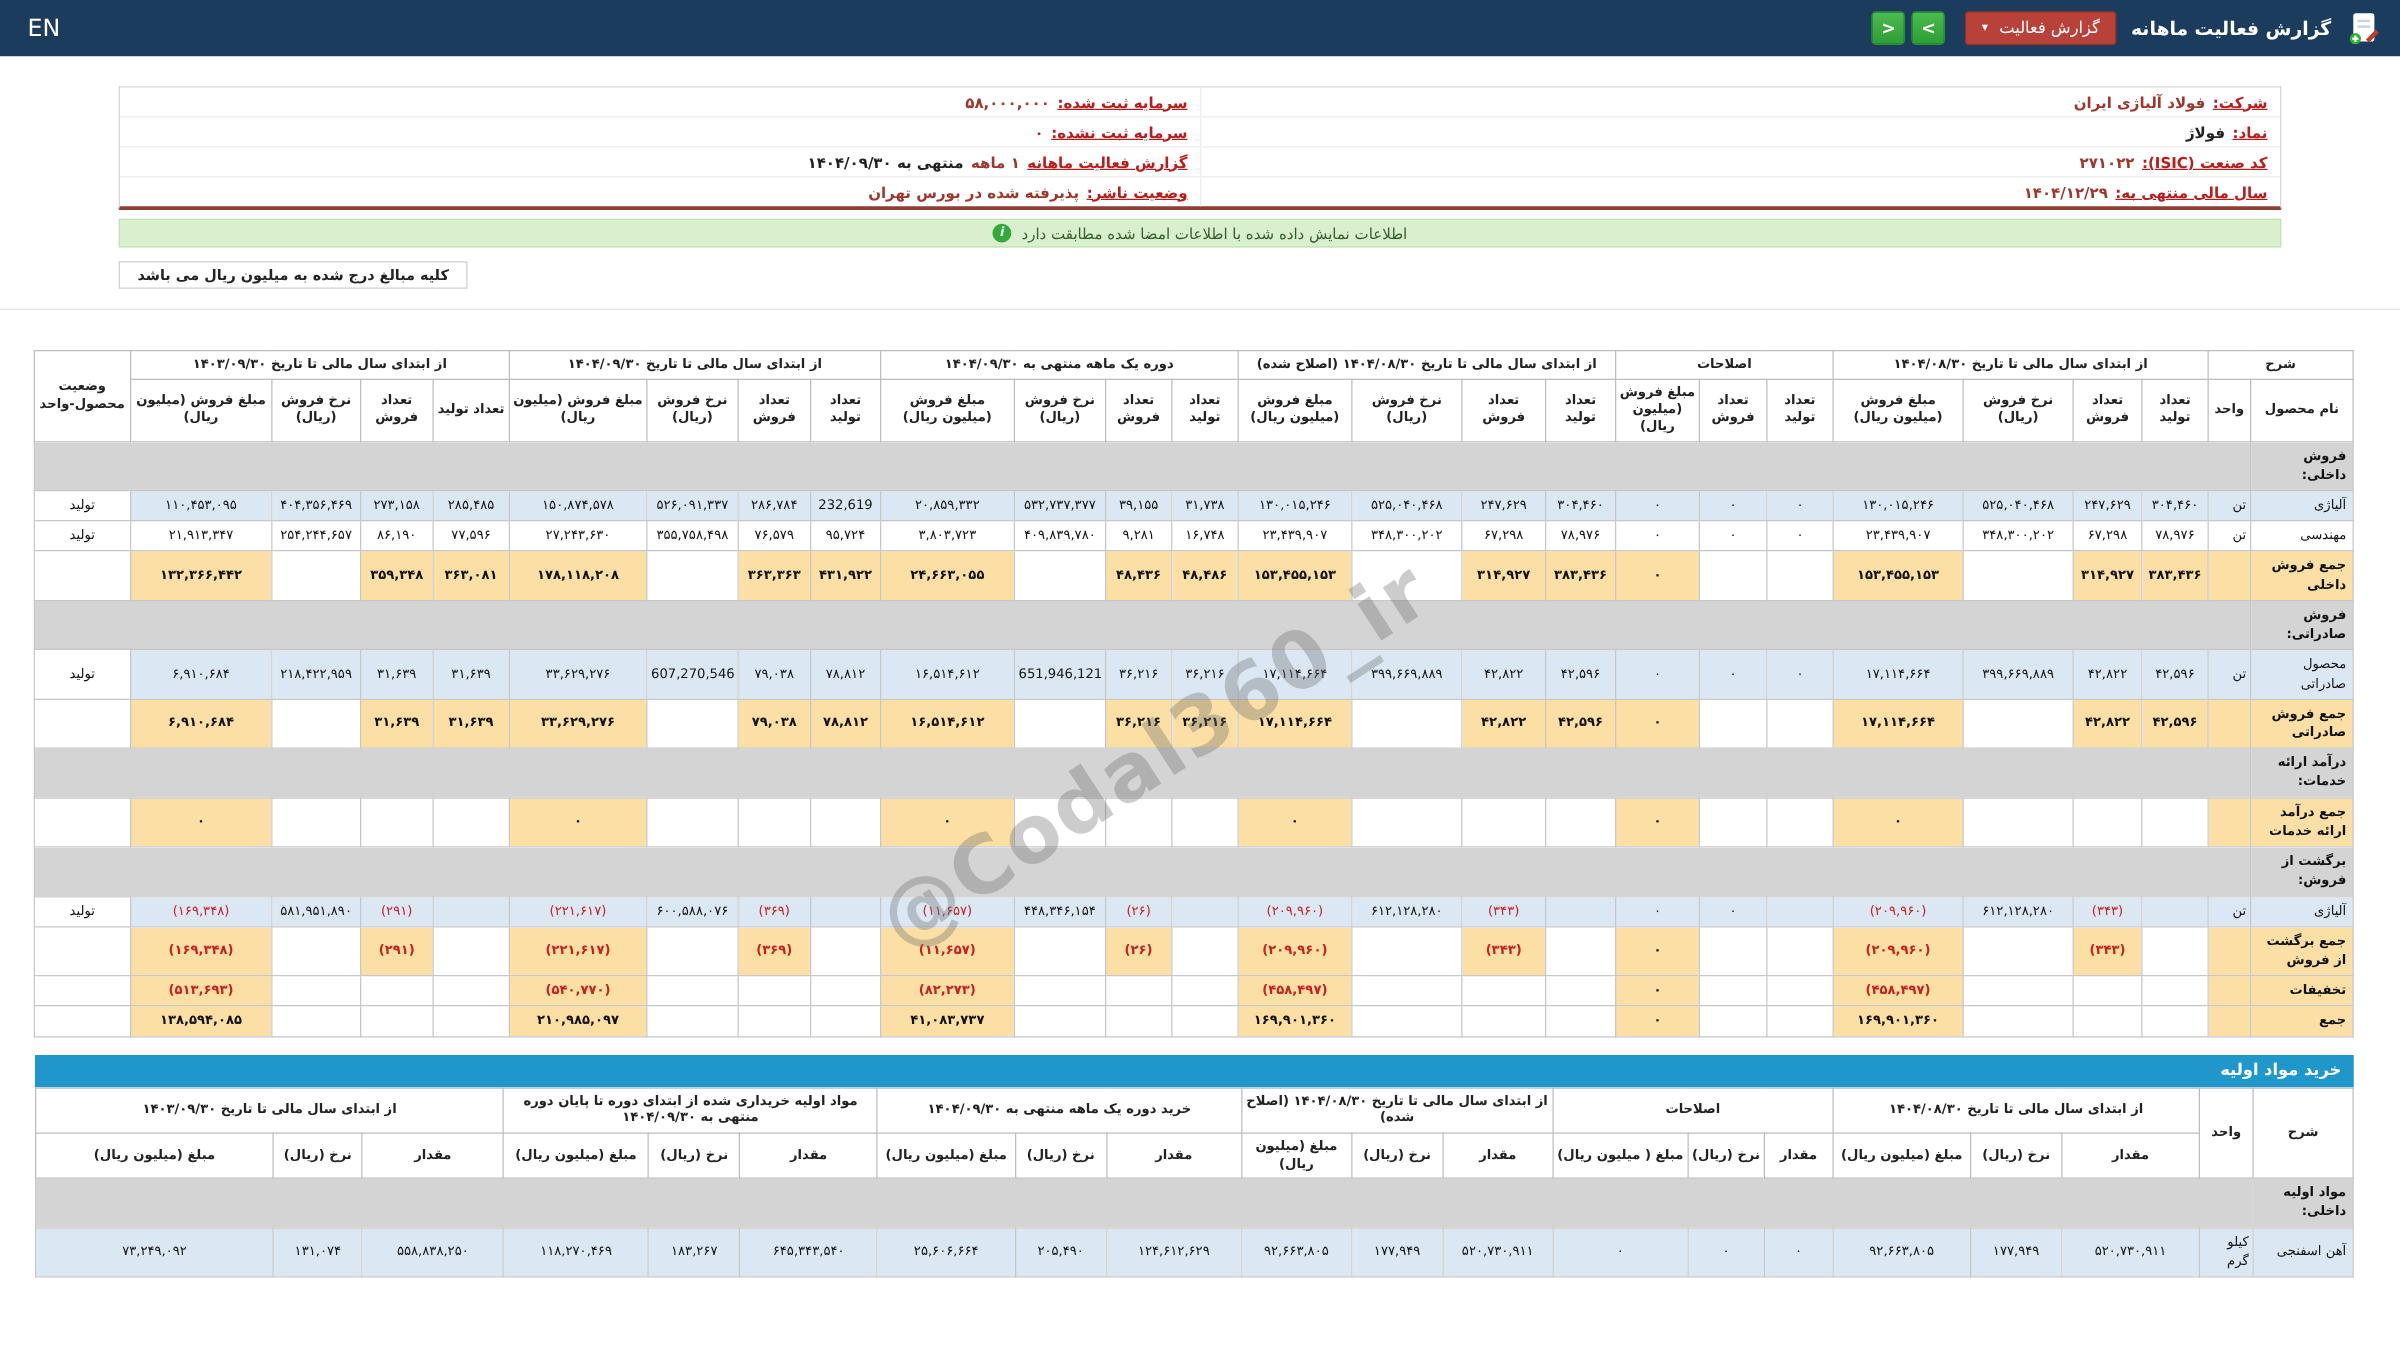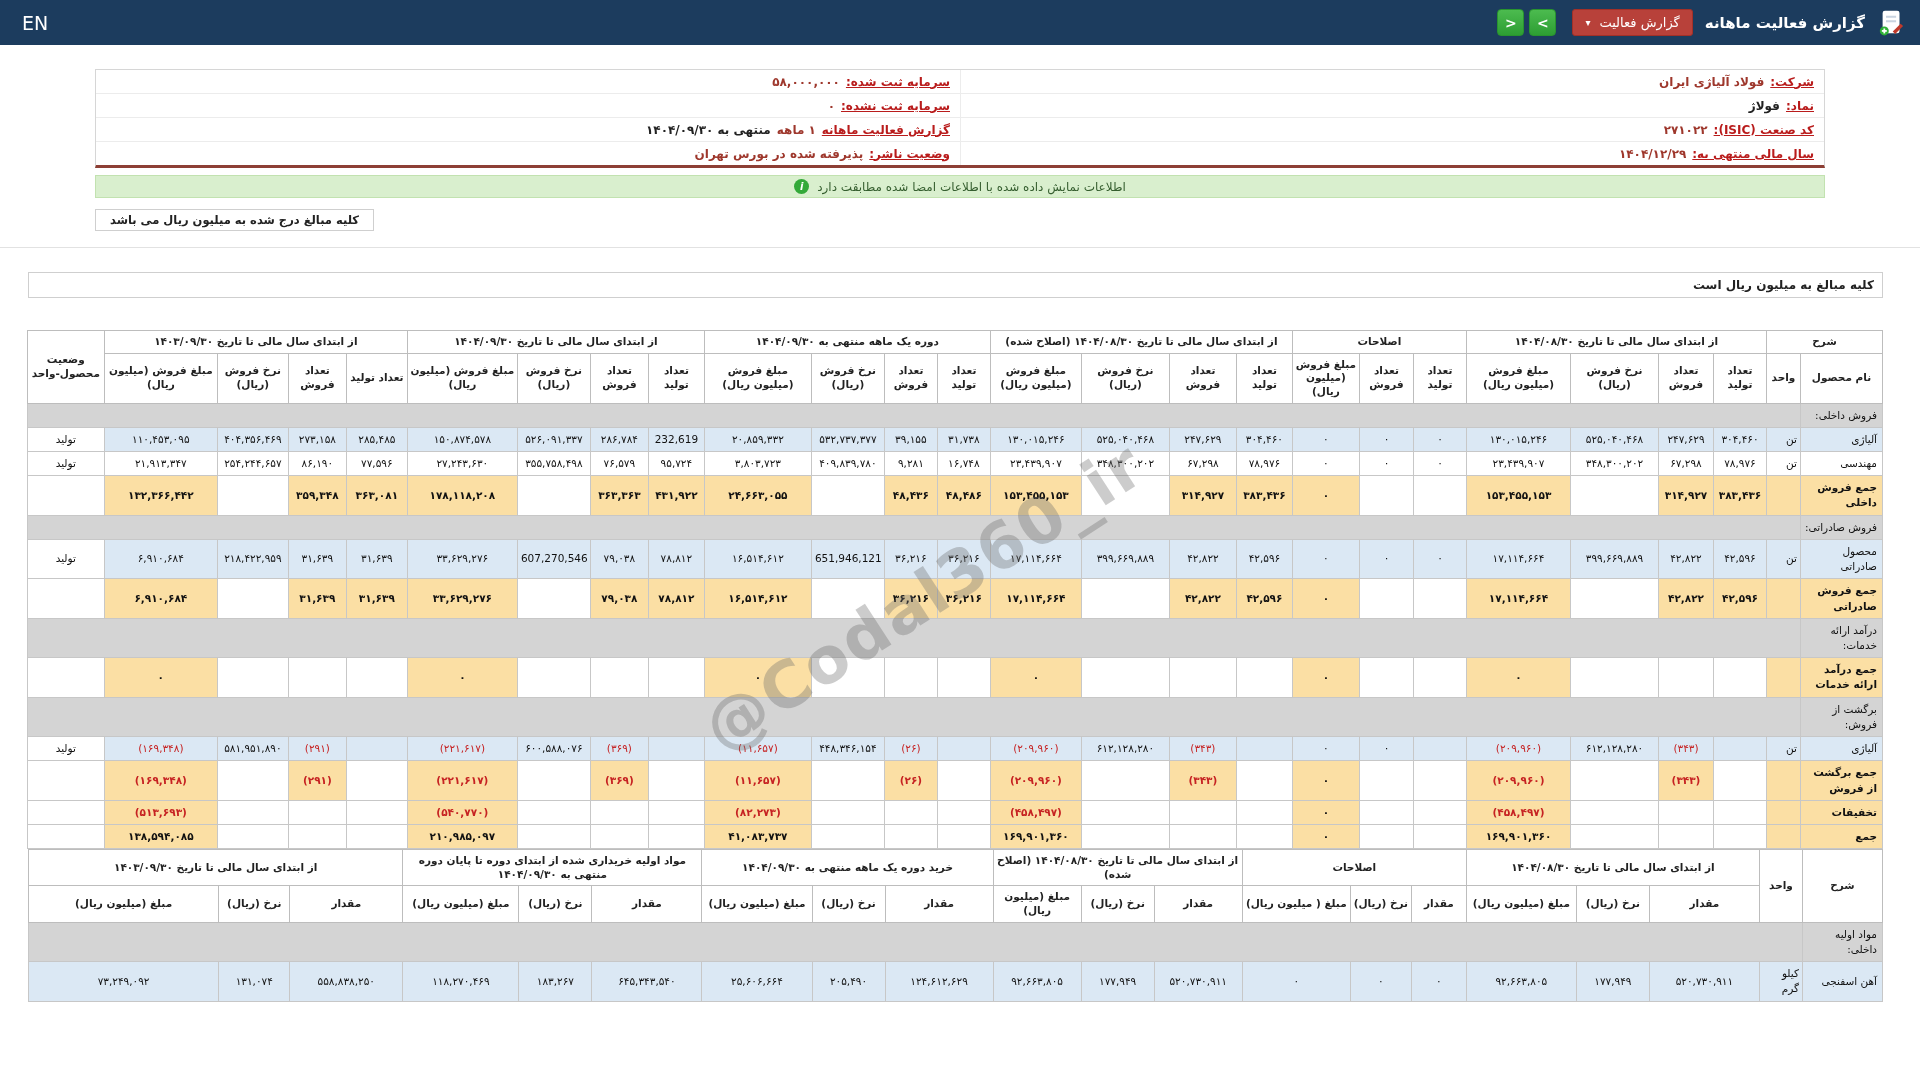--- a/index.html
+++ b/index.html
@@ -61,21 +61,21 @@
 
   table.report-table{width:100%;border-collapse:collapse;table-layout:fixed;background:#fff;}
   #prod-table{margin-top:32px;}
   .report-table th{border:1px solid #bdbdbd;font-size:10.5px;font-weight:bold;padding:4px 2px;
           background:#fff;color:#222;line-height:1.3;overflow:hidden;}
   .report-table td{border:1px solid #c7c7c7;font-size:10.5px;padding:4px 3px;color:#111;
           line-height:1.45;overflow:hidden;}
   td.num{text-align:center;direction:ltr;}
   td.desc{text-align:right;font-weight:normal;padding-right:5px;}
   td.unit{}
-  tr.section td{background:var(--section_gray);font-weight:normal;}
+  tr.section td{background:var(--section_gray);font-weight:bold;}
   tr.data td{background:#fff;}
   tr.data.alt td{background:var(--alt_row);}
   tr.sum td{background:var(--sum_row);font-weight:bold;}
   tr.sum td.empty{background:#fff;}
   tr.data td.status, tr.data.alt td.status, tr.sum td.status{background:#fff;text-align:center;}
   td.neg{color:var(--negative);}
 
   .watermark{position:absolute;left:896px;top:325px;transform:translate(-50%,-50%) rotate(-33deg);
           font-size:64px;font-weight:bold;color:rgba(110,110,110,.35);letter-spacing:2px;
           pointer-events:none;z-index:5;direction:ltr;white-space:nowrap;}
@@ -158,21 +158,20 @@
     <div class="notice-bar">
       <span>اطلاعات نمایش داده شده با اطلاعات امضا شده مطابقت دارد</span>
       <span class="info-icon">i</span>
     </div>
   </section>
 
   <div class="units-note">کلیه مبالغ درج شده به میلیون ریال می باشد</div>
   <div class="divider"></div>
 
   <main class="content">
-    <div class="units-row">کلیه مبالغ به میلیون ریال است</div>
     <table id="prod-table" class="report-table" dir="rtl">
         <colgroup>
           <col style="width: 82px;">
           <col style="width: 34px;">
           <col style="width: 53px;">
           <col style="width: 55px;">
           <col style="width: 88px;">
           <col style="width: 104px;">
           <col style="width: 53px;">
           <col style="width: 54px;">
@@ -527,20 +526,21 @@
             <td class="num">۲۱۰,۹۸۵,۰۹۷</td>
             <td class="num empty"></td>
             <td class="num empty"></td>
             <td class="num empty"></td>
             <td class="num">۱۳۸,۵۹۴,۰۸۵</td>
             <td class="status"></td>
           </tr>
         </tbody>
       </table>
 
+    <div class="section-bar mat">خرید مواد اولیه</div>
     <table id="mat-table" class="report-table" dir="rtl">
         <colgroup>
           <col style="width: 80px;">
           <col style="width: 43px;">
           <col style="width: 110px;">
           <col style="width: 73px;">
           <col style="width: 110px;">
           <col style="width: 55px;">
           <col style="width: 61px;">
           <col style="width: 108px;">

